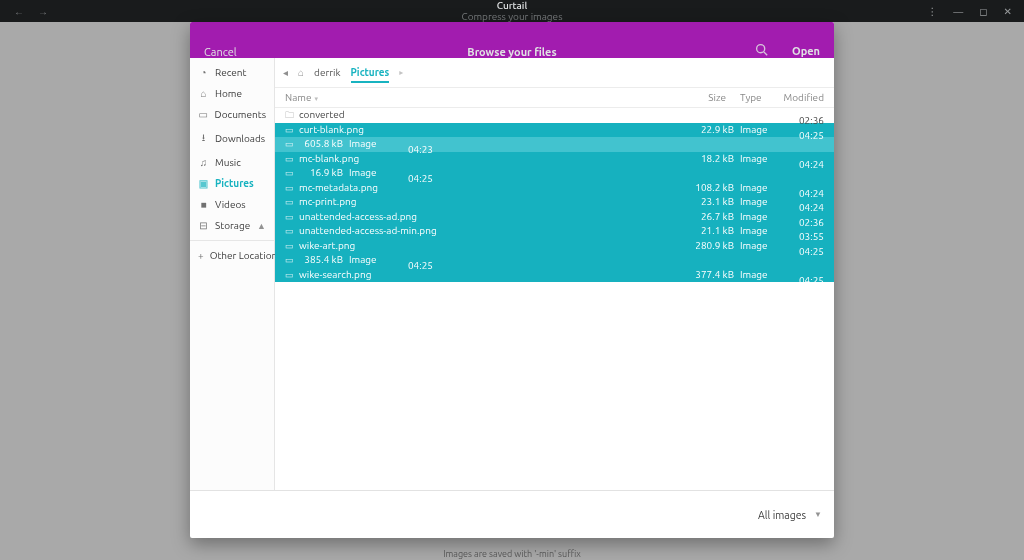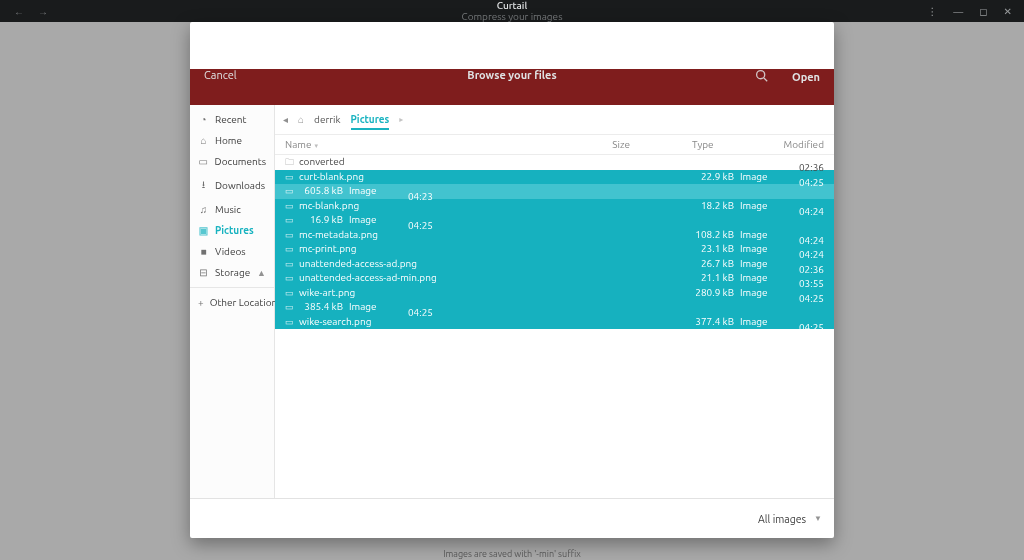--- a/index.html
+++ b/index.html
@@ -11,21 +11,21 @@
 .shell-bar .arrow { opacity: .55; cursor: default; }
 .shell-bar .title-group { position: absolute; left: 50%; transform: translateX(-50%); text-align: center; line-height: 1; }
 .shell-bar .title-group .app-title { color: #e4e6e7; font-size: 10px; font-weight: 500; }
 .shell-bar .title-group .subtitle { color: #777a7c; font-size: 10px; margin-top: 1px; }
 .shell-bar .win-ctrls { margin-left: auto; display: flex; align-items: center; gap: 16px; padding-right: 12px; }
 .shell-bar .win-ctrls span { cursor: pointer; opacity: .75; }
 
 
 .dialog { position: absolute; left: 190px; top: 22px; width: 644px; background: #fff; box-shadow: 0 6px 18px rgba(0,0,0,.35); display: flex; flex-direction: column; height: 516px; border-radius: 2px; overflow: hidden; }
 
-.dlg-header { height: 36px; background: #7f1d1d; color: #e0e2e3; display: flex; align-items: flex-start; font-size: 11px; position: relative; margin-top: 47px; }
+.dlg-header { height: 36px; background: #a21caf; color: #e0e2e3; display: flex; align-items: flex-end; font-size: 11px; position: relative; }
 .dlg-header .cancel { padding: 0 14px; cursor: pointer; }
 .dlg-header .open { padding: 0 14px; cursor: pointer; font-weight: 600; }
 .dlg-header .title { position: absolute; left: 50%; transform: translateX(-50%); font-weight: 600; }
 .dlg-header .right { margin-left: auto; display: flex; align-items: center; gap: 10px; }
 .dlg-header .search { opacity: .85; cursor: pointer; }
 
 .dlg-body { flex: 1; display: flex; min-height: 0; }
 
 .sidebar { width: 85px; flex: 0 0 85px; background: #fcfcfc; border-right: 1px solid #e5e5e5; font-size: 10px; color: #3c3c3c; padding-top: 4px; }
 .sidebar .item { display: flex; align-items: center; gap: 6px; padding: 5px 8px; cursor: pointer; white-space: nowrap; }
@@ -35,40 +35,40 @@
 .sidebar .item .eject { margin-left: auto; opacity: .55; font-size: 9px; }
 
 .main { flex: 1; display: flex; flex-direction: column; min-width: 0; }
 
 .crumbs { height: 30px; display: flex; align-items: center; font-size: 10px; color: #555; padding: 0 8px; gap: 10px; border-bottom: 1px solid #ececec; }
 .crumbs .back, .crumbs .home { opacity: .65; cursor: pointer; }
 .crumbs .seg { cursor: pointer; }
 .crumbs .seg.current { color: #18b3c0; font-weight: 600; border-bottom: 2px solid #18b3c0; padding-bottom: 3px; margin-bottom: -5px; }
 .crumbs .chev { opacity: .35; font-size: 8px; }
 
-.cols { display: flex; font-size: 10px; color: #888; padding: 4px 10px 4px 10px; border-bottom: 1px solid #ececec; gap: 48px; }
+.cols { display: flex; font-size: 10px; color: #888; padding: 4px 10px 4px 10px; border-bottom: 1px solid #ececec; }
 .cols .c-name { flex: 1; }
 .cols .c-size { width: 50px; text-align: right; padding-right: 6px; }
 .cols .c-type { width: 40px; margin-left: 8px; }
 .cols .c-mod { width: 44px; text-align: right; }
 .sort-ind { font-size: 7px; margin-left: 3px; opacity: .55; }
 
 .filelist { flex: 1; overflow: auto; font-size: 10px; }
 .filerow { display: flex; align-items: center; padding: 0 10px; height: 14.5px; line-height: 14.5px; color: #474747; cursor: pointer; }
 .filerow .ic { width: 14px; font-size: 9px; opacity: .8; }
 .filerow .name { flex: 1; white-space: nowrap; overflow: hidden; text-overflow: ellipsis; }
 .filerow .size { width: 50px; text-align: right; padding-right: 6px; }
 .filerow .type { width: 40px; }
 .filerow .mod { width: 44px; text-align: right; margin-top: 12px; }
 .filerow.folder .ic { color: #6a6a6a; }
 .filerow.sel { background: #16b1bf; color: #fff; }
 .filerow.sel-focus { background: #42c3cf; color: #fff; }
 .filerow.sel .ic, .filerow.sel-focus .ic { color: #fff; }
 
-.dlg-footer { height: 40px; border-top: 1px solid #e2e2e2; display: flex; align-items: center; justify-content: flex-end; padding: 0 12px; font-size: 10.5px; color: #3c3c3c; gap: 10px; }
+.dlg-footer { height: 48px; border-top: 1px solid #e2e2e2; display: flex; align-items: center; justify-content: flex-end; padding: 0 12px; font-size: 10.5px; color: #3c3c3c; gap: 10px; }
 .dlg-footer .filter { cursor: pointer; display: flex; align-items: center; gap: 8px; }
 .dlg-footer .drop { font-size: 8px; opacity: .55; }
 
 .drag-hint { position: absolute; bottom: 1px; left: 50%; transform: translateX(-50%); font-size: 9px; color: #555; }
 </style>
 </head>
 <body>
 
 <div class="shell-bar">
   <div class="nav-arrows">

